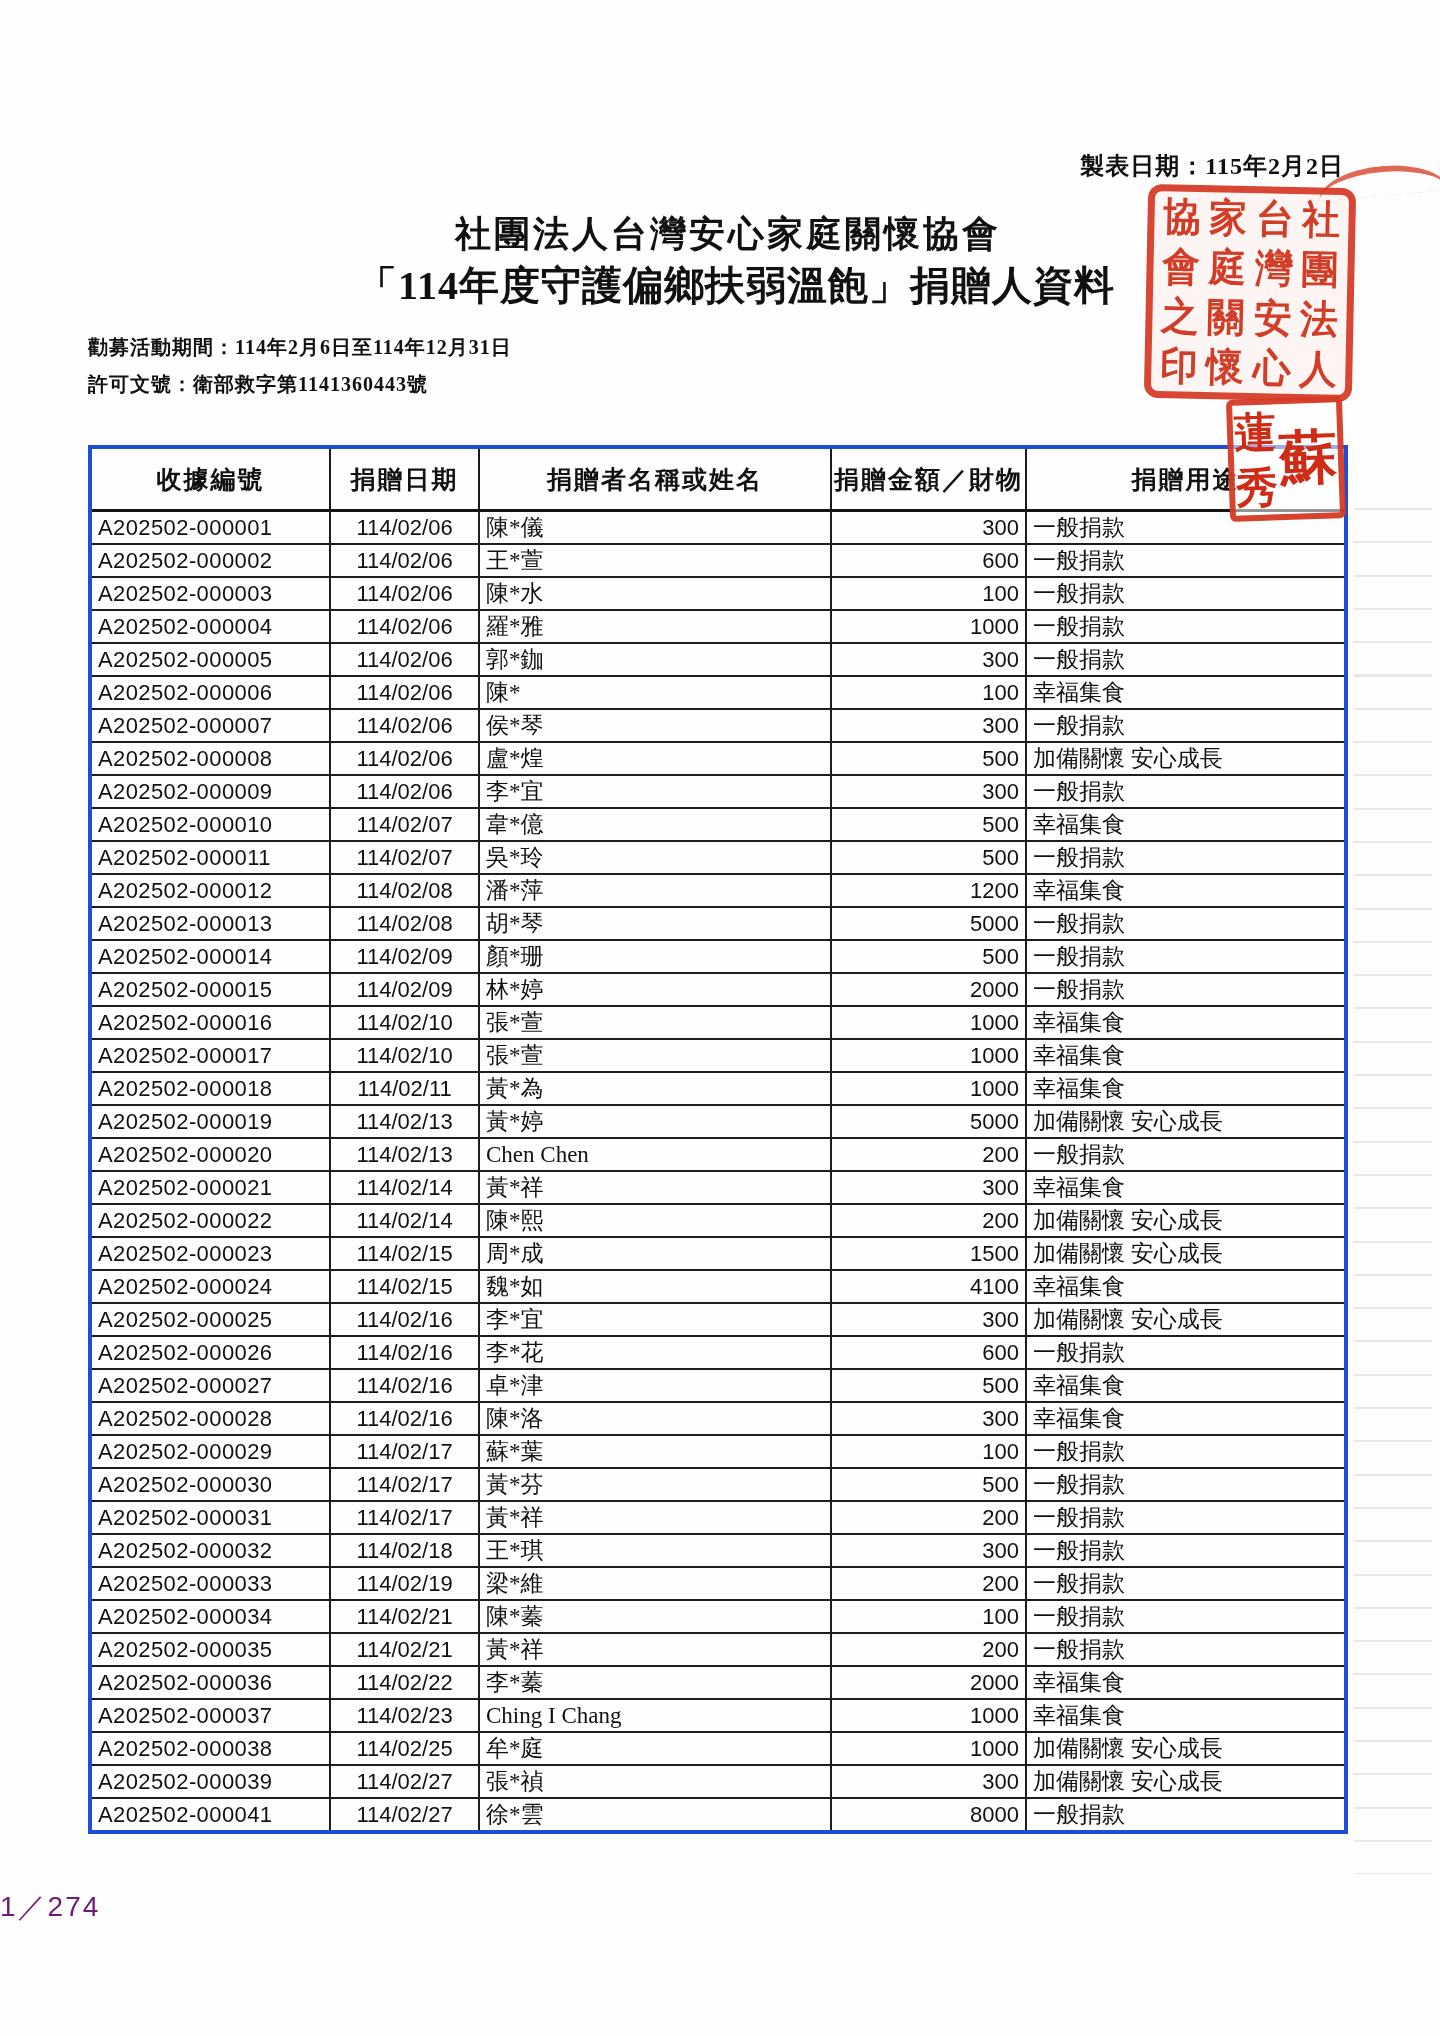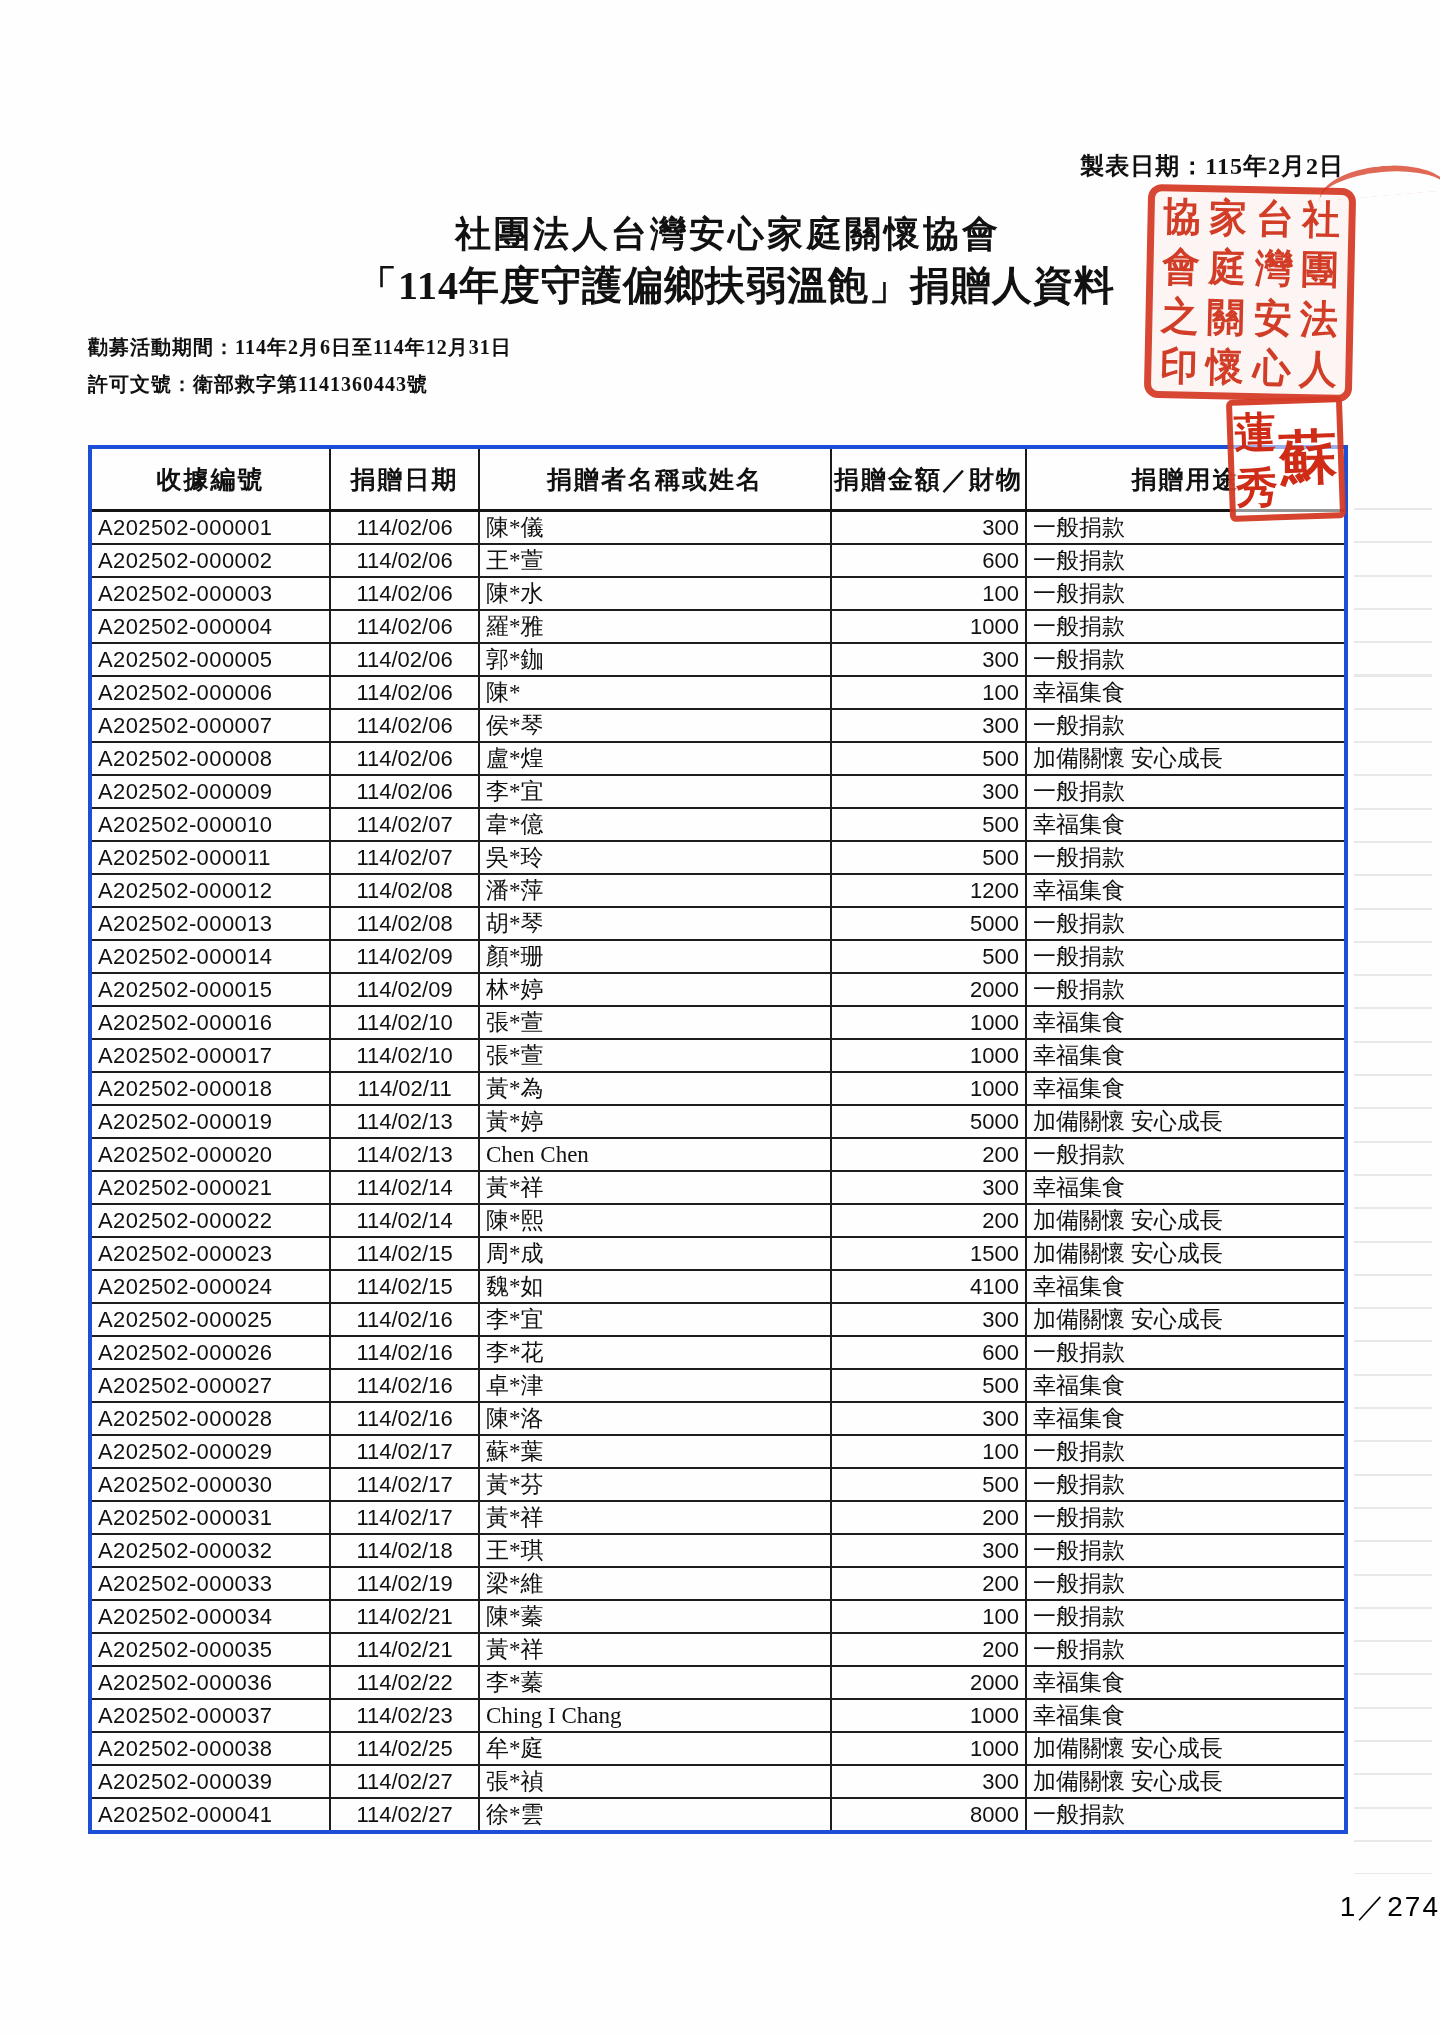--- a/index.html
+++ b/index.html
@@ -118,24 +118,24 @@
     width:78px; height:1366px;
     background:repeating-linear-gradient(180deg,
       rgba(45,45,45,0.30) 0 2px, transparent 2px 33.3px);
     opacity:0.35;
     z-index:1;
   }
 
   
   .page-number{
     position:absolute; top:1888px; left:0; width:100%;
-    text-align:right;
+    text-align:left;
     font-size:28px; letter-spacing:2px;
     font-family:"Liberation Sans",sans-serif;
-    color:#000000;
+    color:#701a75;
   }
 </style>
 </head>
 <body>
 
 <div class="page">
 
   <div class="report-date">製表日期：115年2月2日</div>
 
   <h1 class="org-name">社團法人台灣安心家庭關懷協會</h1>

